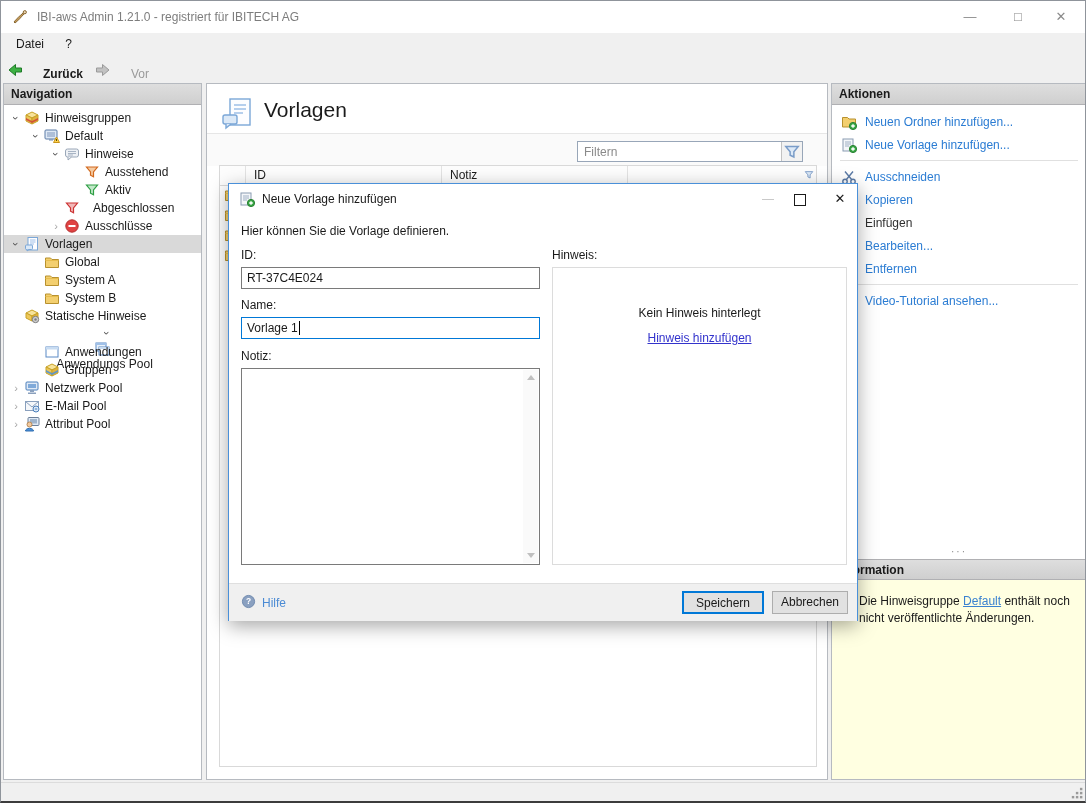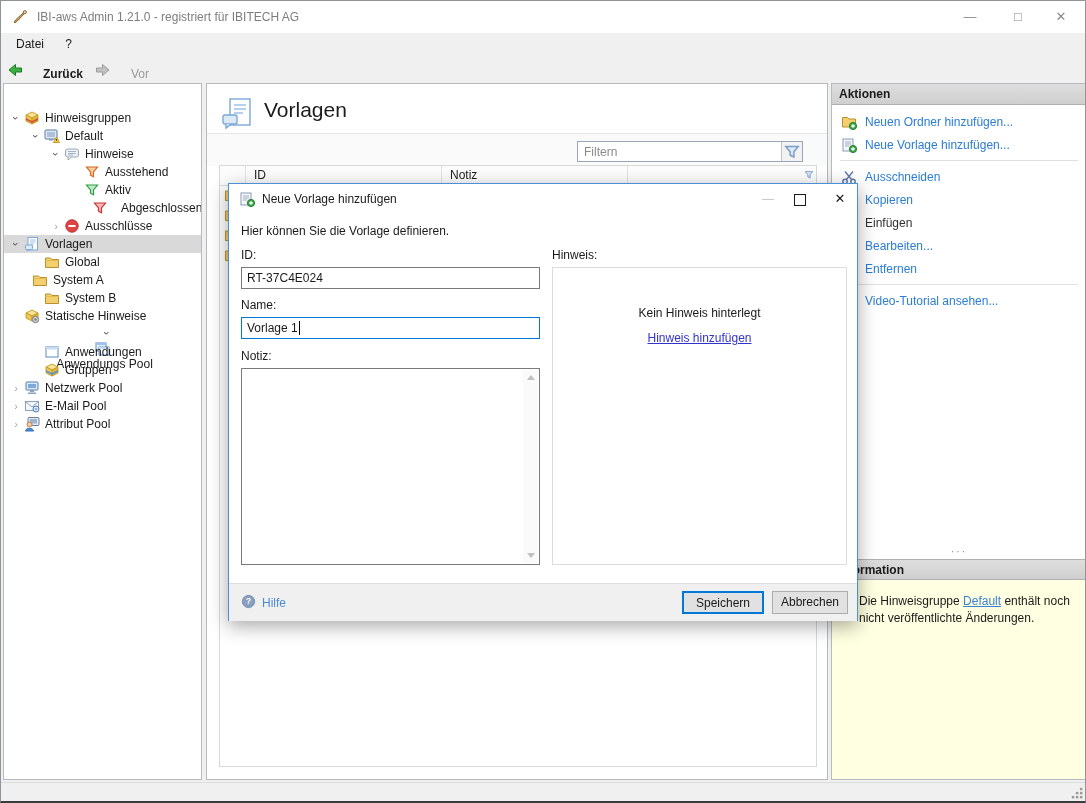--- a/index.html
+++ b/index.html
@@ -126,20 +126,21 @@
     <span class="lbl">Zurück</span>
   </span><span class="tb-btn disabled">
     <span class="tico" id="ico-fwd"><svg viewBox="0 0 16 16" xmlns="http://www.w3.org/2000/svg">
           <path d="M7.5 2.5 L14 8 L7.5 13.5 V10 H1.5 V6 H7.5 Z" fill="#c2c2c2" stroke="#9a9a9a"></path>
         </svg></span>
     <span class="lbl">Vor</span>
   </span>
 </div>
 
 <div class="abs panel" id="nav-panel">
+  <div class="panel-header">Navigation</div>
   <div id="nav-tree">
       <div class="tree-row" style="padding-left: 4px;">
         <span class="chev expanded">›</span>
         <span class="ticon">
           <svg viewBox="0 0 16 16" xmlns="http://www.w3.org/2000/svg">
             <path d="M2 5 L8 2 L14 5 L8 8 Z" fill="#f7e39a" stroke="#c8a227"></path>
             <path d="M2 5 L8 8 L8 14 L2 11 Z" fill="#eec85a" stroke="#c8a227"></path>
             <path d="M14 5 L8 8 L8 14 L14 11 Z" fill="#e0b23e" stroke="#c8a227"></path>
             <path d="M2 8 L8 11 L14 8 L14 10 L8 13 L2 10 Z" fill="#d04437" opacity="0.85"></path>
           </svg>
@@ -181,21 +182,21 @@
       </div>
       <div class="tree-row" style="padding-left: 64px;">
         <span class="chev "></span>
         <span class="ticon">
           <svg viewBox="0 0 16 16" xmlns="http://www.w3.org/2000/svg">
             <path d="M2.5 3 H13.5 L9.5 8 V12.7 L6.5 11.2 V8 Z" fill="#c2e8c9" stroke="#2e9e44" stroke-width="1.2"></path>
           </svg>
         </span>
         <span>Aktiv</span>
       </div>
-      <div class="tree-row" style="padding-left: 64px; gap: 8px;">
+      <div class="tree-row" style="padding-left: 36px; gap: 8px;">
         <span class="chev "></span>
         <span class="ticon">
           <svg viewBox="0 0 16 16" xmlns="http://www.w3.org/2000/svg">
             <path d="M2.5 3 H13.5 L9.5 8 V12.7 L6.5 11.2 V8 Z" fill="#f2b8b8" stroke="#cc3333" stroke-width="1.2"></path>
           </svg>
         </span>
         <span>Abgeschlossen</span>
       </div>
       <div class="tree-row" style="padding-left: 44px;">
         <span class="chev collapsed">›</span>
@@ -222,21 +223,21 @@
       <div class="tree-row" style="padding-left: 24px;">
         <span class="chev "></span>
         <span class="ticon">
           <svg viewBox="0 0 16 16" xmlns="http://www.w3.org/2000/svg">
             <path d="M1.5 4 h5 l1.5 1.5 h6.5 v8 h-13 z" fill="#f3cf6f" stroke="#b8912e"></path>
             <path d="M1.5 6.5 h13" stroke="#e7bd4e"></path>
           </svg>
         </span>
         <span>Global</span>
       </div>
-      <div class="tree-row" style="padding-left: 12px;">
+      <div class="tree-row" style="padding-left: 24px;">
         <span class="chev "></span>
         <span class="ticon">
           <svg viewBox="0 0 16 16" xmlns="http://www.w3.org/2000/svg">
             <path d="M1.5 4 h5 l1.5 1.5 h6.5 v8 h-13 z" fill="#f3cf6f" stroke="#b8912e"></path>
             <path d="M1.5 6.5 h13" stroke="#e7bd4e"></path>
           </svg>
         </span>
         <span>System A</span>
       </div>
       <div class="tree-row" style="padding-left: 24px;">

